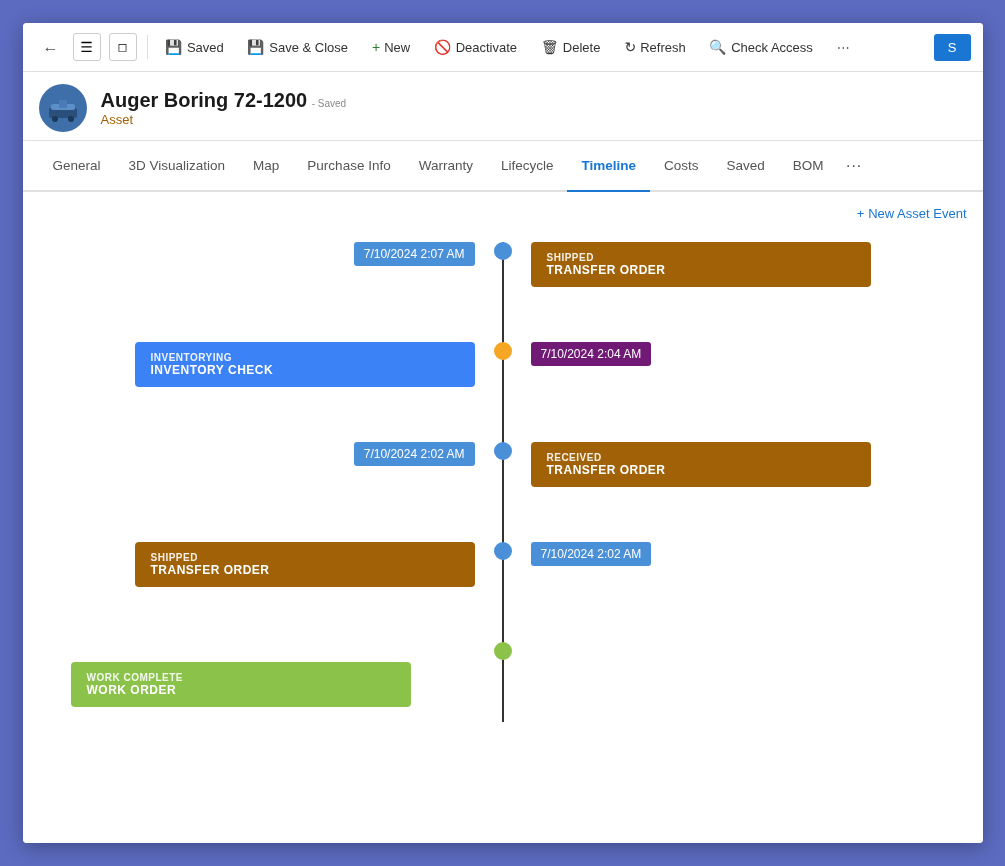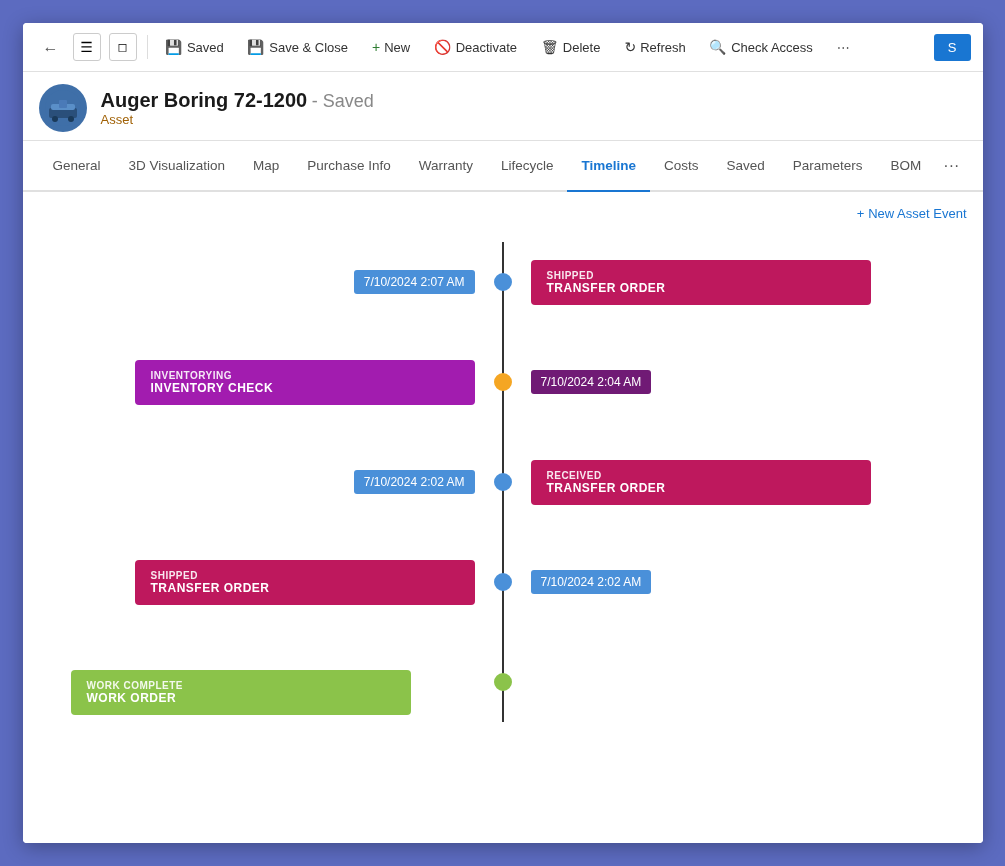--- a/index.html
+++ b/index.html
@@ -78,21 +78,21 @@
       overflow: hidden;
     }
     .asset-avatar svg { width: 36px; height: 36px; }
     .asset-title-block { display: flex; flex-direction: column; }
     .asset-title {
       font-size: 20px;
       font-weight: 600;
       color: #1a1a1a;
     }
     .asset-saved {
-      font-size: 18px;
+      font-size: 10px;
       color: #888;
       font-weight: 400;
     }
     .asset-type {
       font-size: 13px;
       color: #a16207;
     }
     
     .tabs {
       display: flex;
@@ -156,21 +156,21 @@
       background: #333;
       transform: translateX(-50%);
     }
     .timeline-events {
       display: flex;
       flex-direction: column;
       gap: 0;
     }
     .timeline-row {
       display: flex;
-      align-items: center;
+      align-items: flex-start;
       position: relative;
       min-height: 80px;
     }
     .timeline-left {
       width: 50%;
       display: flex;
       justify-content: flex-end;
       padding-right: 28px;
     }
     .timeline-right {
@@ -193,22 +193,22 @@
     .dot-yellow { background: #f5a623; border-color: #f5a623; }
     .dot-green { background: #8bc34a; border-color: #8bc34a; }
     
     .event-card {
       border-radius: 4px;
       padding: 10px 16px;
       color: #fff;
       font-weight: 600;
       position: relative;
     }
-    .event-card.blue { background: #be185d; }
-    .event-card.yellow { background: #a21caf; }
+    .event-card.blue { background: #a16207; }
+    .event-card.yellow { background: #3b82f6; }
     .event-card.green { background: #8bc34a; margin-top: 20px; }
     .event-card-subtitle {
       font-size: 10px;
       font-weight: 600;
       text-transform: uppercase;
       letter-spacing: 0.5px;
       opacity: 0.9;
     }
     .event-card-title {
       font-size: 12px;
@@ -328,21 +328,20 @@
   <div class="tabs">
     <div class="tab">General</div>
     <div class="tab">3D Visualization</div>
     <div class="tab">Map</div>
     <div class="tab">Purchase Info</div>
     <div class="tab">Warranty</div>
     <div class="tab">Lifecycle</div>
     <div class="tab active">Timeline</div>
     <div class="tab">Costs</div>
     <div class="tab">Saved</div>
-    <div class="tab">Parameters</div>
     <div class="tab">BOM</div>
     <div class="tab-more">···</div>
   </div>
 
   <div class="content">
     <button class="new-event-btn">
       <span>+</span>
       <span>New Asset Event</span>
     </button>
 

